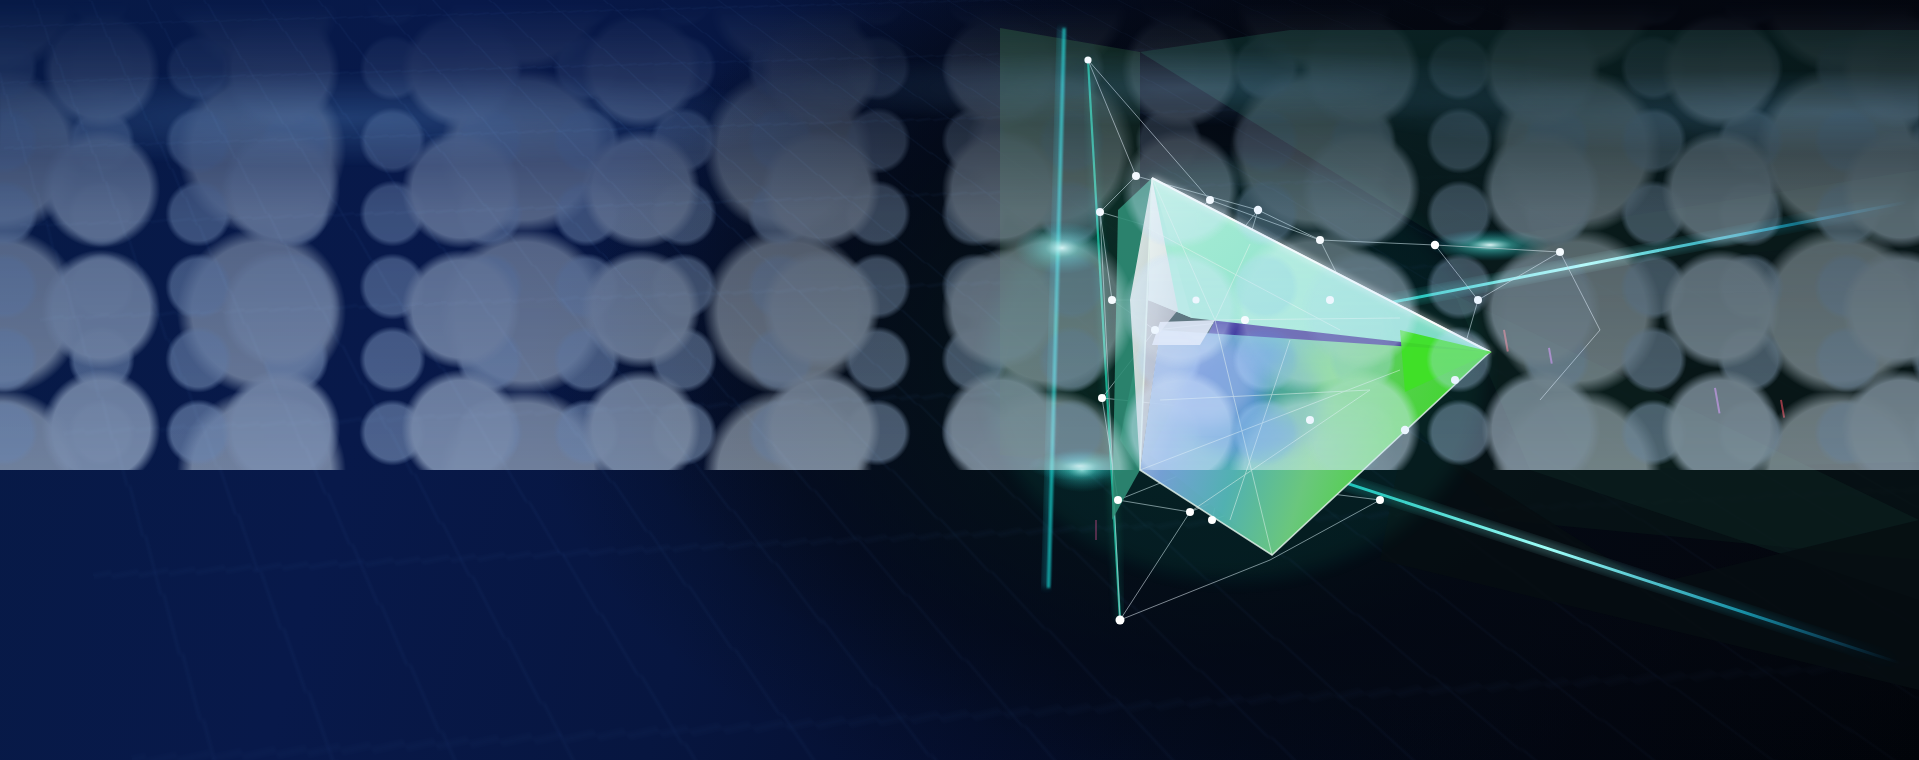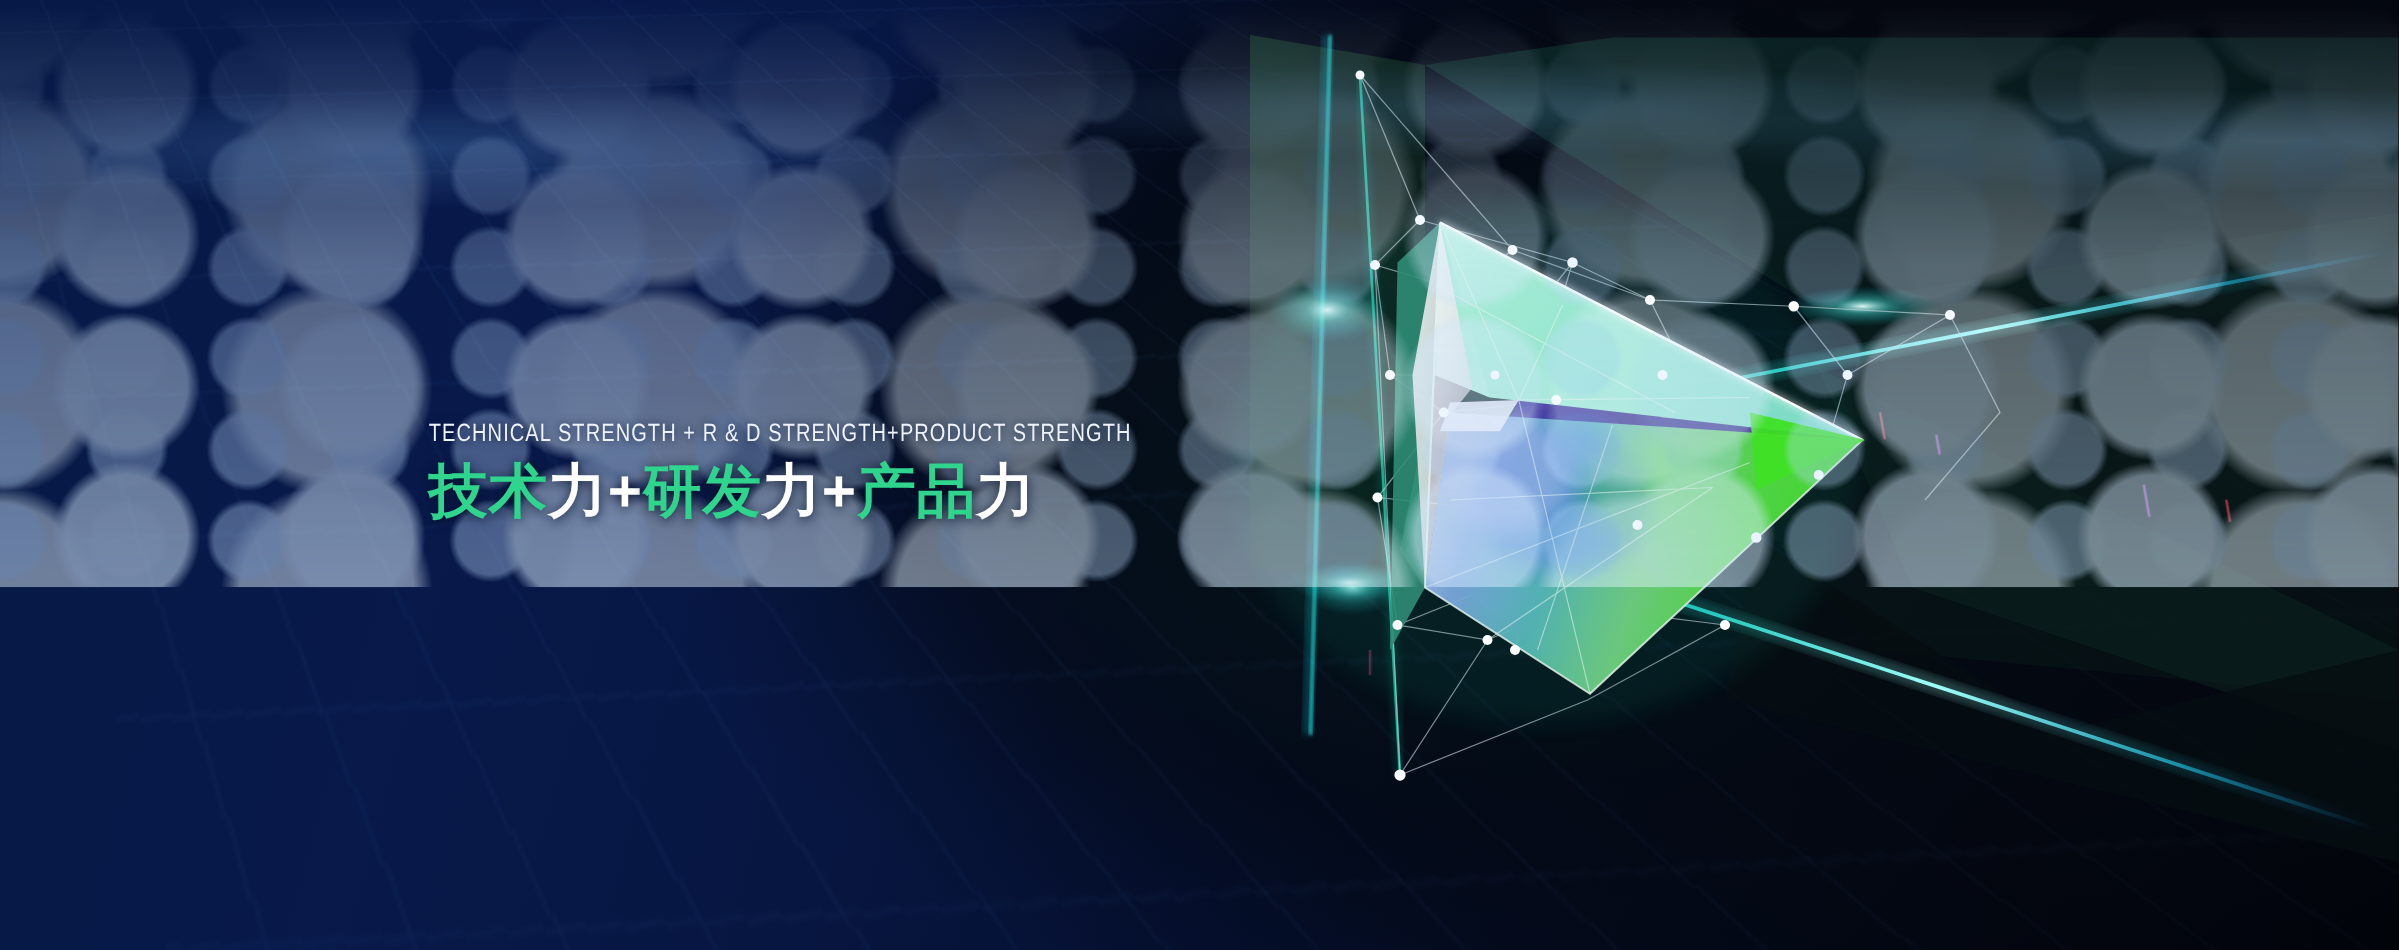--- a/index.html
+++ b/index.html
@@ -281,20 +281,14 @@
       <rect x="1095" y="520" width="2" height="20" fill="#c04a86" opacity=".6"></rect>
     </g>
   </svg>
 
   <div class="layer mesh-wrap">
 
     <div class="crestglow"></div>
     <div class="mesh-dots"></div>
   </div>
 
-  <div class="headline">
-    <div class="eyebrow">TECHNICAL STRENGTH + R &amp; D STRENGTH+PRODUCT STRENGTH</div>
-    <div class="title">
-      <span class="t-green">技术</span><span class="t-white">力+</span><span class="t-green">研发</span><span class="t-white">力+</span><span class="t-green">产品</span><span class="t-white">力</span>
-    </div>
-  </div>
 
 </div>
 
 </body></html>

